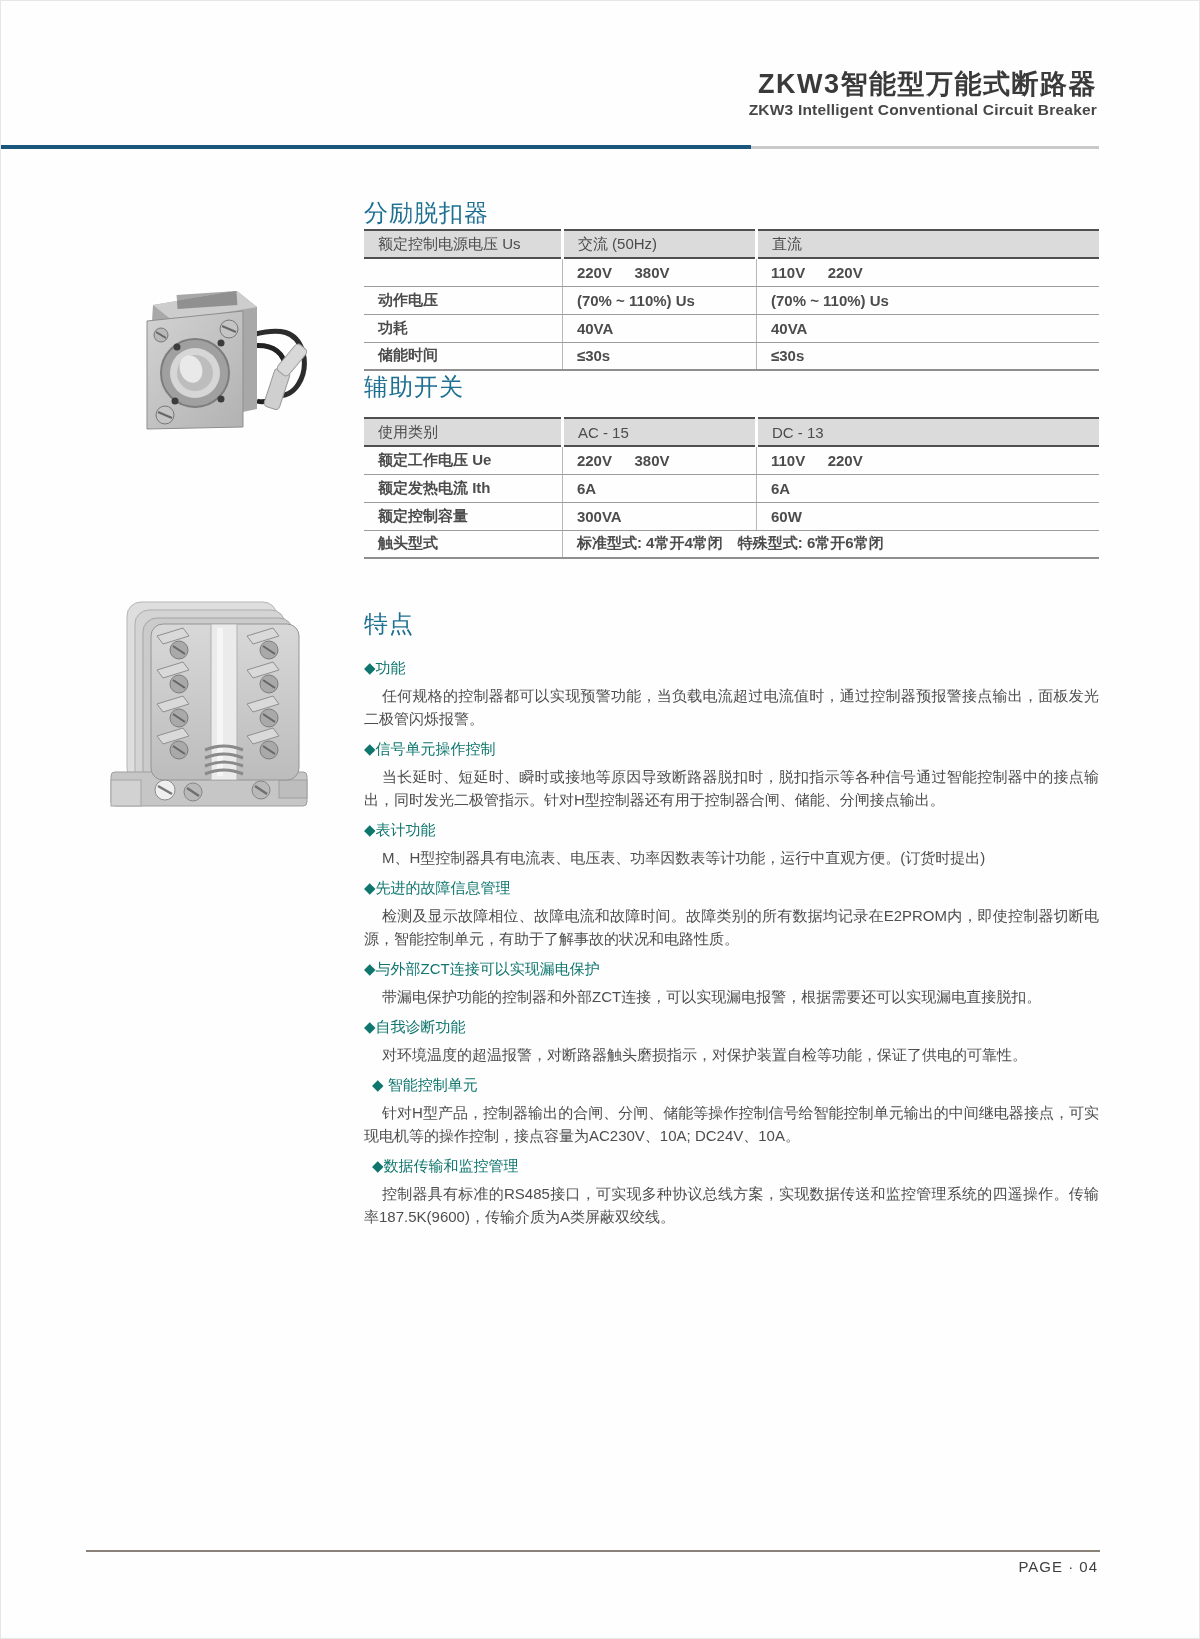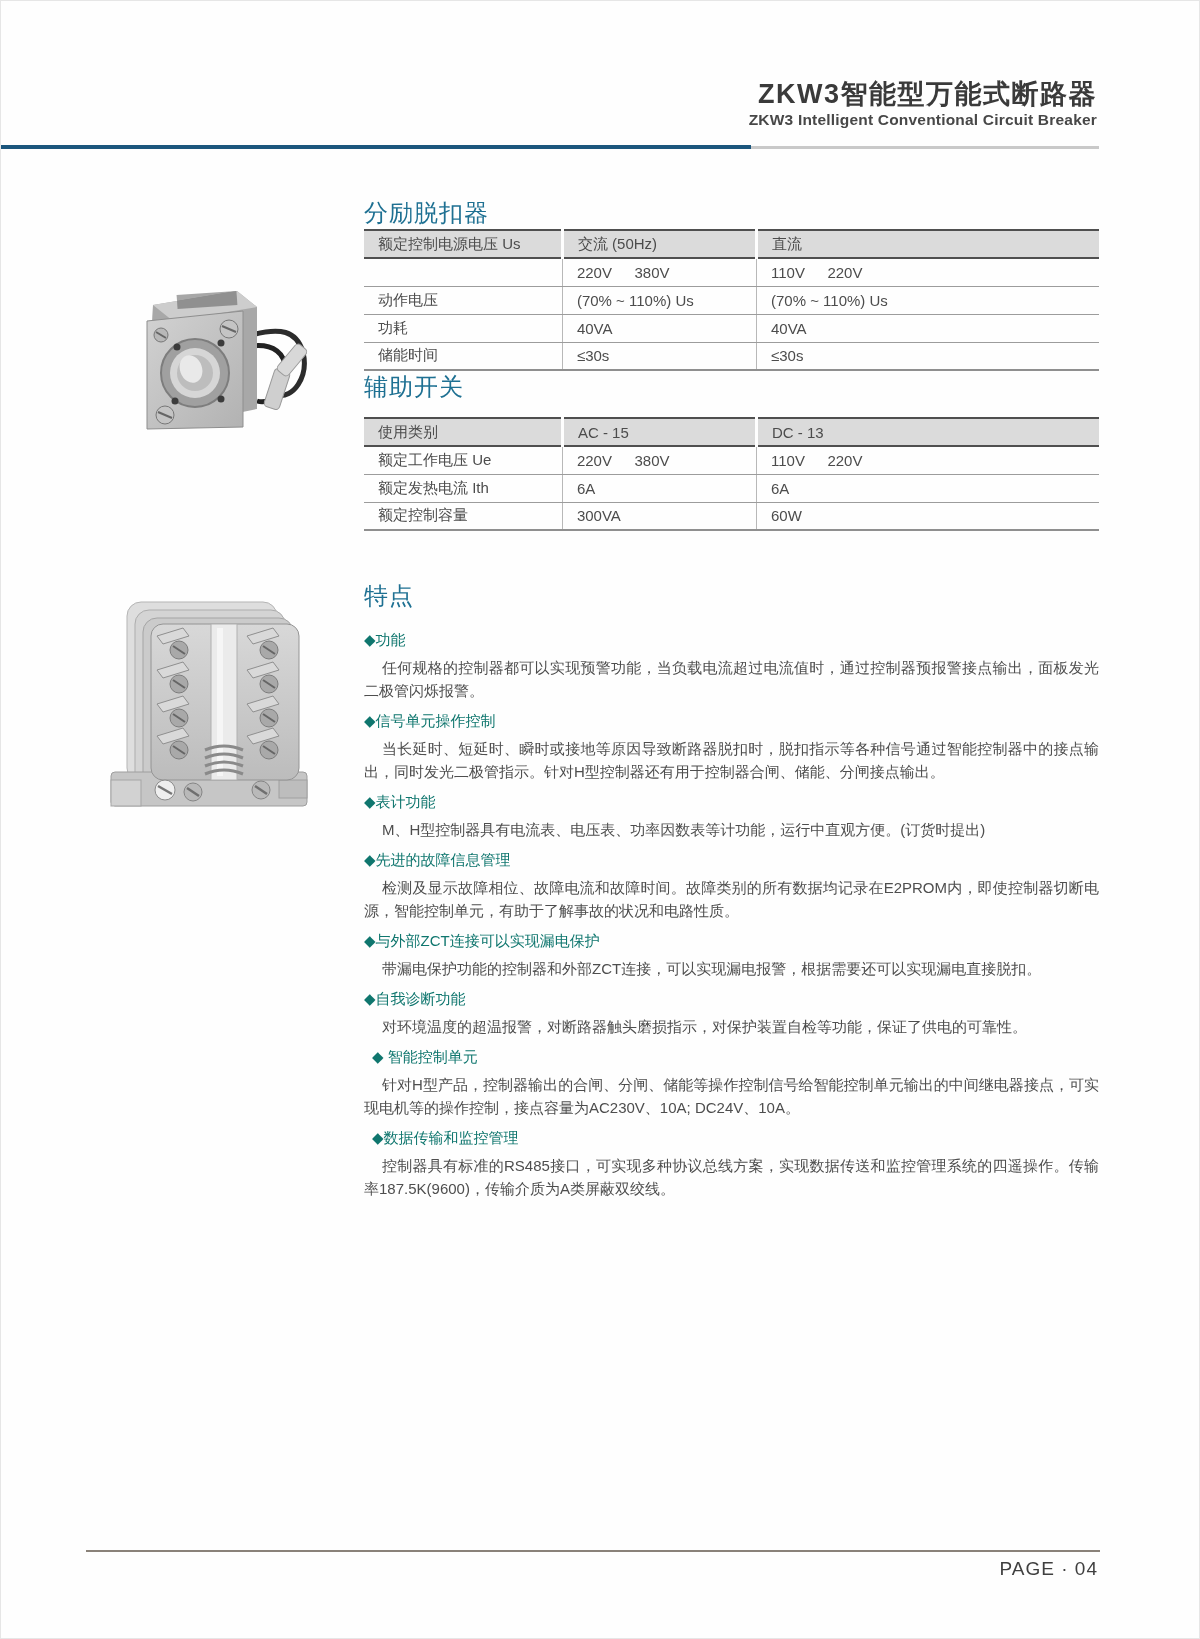--- a/index.html
+++ b/index.html
@@ -10,21 +10,21 @@
     height: 1639px;
     margin: 0 auto;
     background: #fefefe;
     border: 1px solid #e6e6e6;
     font-family: "Liberation Sans", "DejaVu Sans", sans-serif;
     color: #4a4a4a;
     overflow: hidden;
   }
 
   
-  .page-header { position: absolute; top: 78px; right: 102px; text-align: right; }
+  .page-header { position: absolute; top: 68px; right: 102px; text-align: right; }
   .title-zh { font-size: 27px; font-weight: bold; color: #3a3a3a; letter-spacing: 1.5px; line-height: 30px; }
   .title-en { font-size: 15.5px; font-weight: bold; color: #474747; letter-spacing: 0.2px; margin-top: 2px; }
 
   .header-divider { position: absolute; top: 144px; left: 0; width: 1098px; height: 4px; display: flex; }
   .header-divider .seg-blue { width: 750px; height: 4px; background: var(--divider-blue, #1b567d); }
   .header-divider .seg-gray { flex: 1; height: 3px; margin-top: 1px; background: var(--divider-gray, #c9c9c9); }
 
   
   .photo { position: absolute; }
   .photo-shunt { left: 116px; top: 276px; }
@@ -50,36 +50,36 @@
   .t-1 { }
   .t-2 { margin-top: 14px; }
   col.c1 { width: 27%; } col.c2 { width: 26.4%; } col.c3 { width: 46.6%; }
   thead th {
     background: var(--table-header-bg, #dbdbdb);
     font-weight: normal; text-align: left;
     height: 28px; padding: 0 4px 0 14px;
     border-bottom: 2px solid #4f4f4f;
   }
   thead th + th { border-left: 3px solid #fefefe; }
-  tbody td { height: 28px; padding: 0 4px 0 14px; border-bottom: 1px solid #9c9c9c; white-space: pre; overflow: hidden; }
+  tbody td { height: 28px; padding: 0 4px 0 14px; border-bottom: 1px solid #9c9c9c; white-space: pre; overflow: hidden; font-weight: bold; }
   tbody td + td { border-left: 1px solid #b8b8b8; }
   tbody tr:last-child td { border-bottom: none; }
 
   
   .features { margin-top: 17px; }
   .feat-heading { font-size: 15px; color: #0f766e; line-height: 21px; margin-top: 8px; margin-bottom: 6px; }
   .feat-heading.indented { padding-left: 8px; }
   .feat-body {
     font-size: 15px; color: #4e4e4e; line-height: 23px;
     text-align: justify; text-indent: 1.2em; margin: 0;
   }
 
   
   .footer-line { position: absolute; top: 1549px; left: 85px; width: 1014px; border-top: 2px solid #8a8279; }
-  .footer-page { position: absolute; top: 1557px; right: 101px; font-size: 19px; color: #3f3f3f; letter-spacing: 1px; }
+  .footer-page { position: absolute; top: 1557px; right: 101px; font-size: 15px; color: #3f3f3f; letter-spacing: 1px; }
 
   svg { display: block; }
 </style>
 </head>
 <body style="--accent: #1e7092; --divider-blue: #1b567d; --divider-gray: #c9c9c9; --table-header-bg: #dbdbdb;">
 
 <div class="page-header">
   <div class="title-zh">ZKW3智能型万能式断路器</div>
   <div class="title-en">ZKW3 Intelligent Conventional Circuit Breaker</div>
 </div>
@@ -268,20 +268,24 @@
         </tr>
         <tr>
           <td>额定发热电流 Ith</td>
           <td>6A</td>
           <td>6A</td>
         </tr>
         <tr>
           <td>额定控制容量</td>
           <td>300VA</td>
           <td>60W</td>
+        </tr>
+        <tr>
+          <td>触头型式</td>
+          <td colspan="2">标准型式: 4常开4常闭 特殊型式: 6常开6常闭</td>
         </tr>
       </tbody>
   </table>
 
   <h2 class="section-title st-3">特点</h2>
   <div class="features">
       <div class="feat-heading">◆功能</div>
       <p class="feat-body">任何规格的控制器都可以实现预警功能，当负载电流超过电流值时，通过控制器预报警接点输出，面板发光二极管闪烁报警。</p>
       <div class="feat-heading">◆信号单元操作控制</div>
       <p class="feat-body">当长延时、短延时、瞬时或接地等原因导致断路器脱扣时，脱扣指示等各种信号通过智能控制器中的接点输出，同时发光二极管指示。针对H型控制器还有用于控制器合闸、储能、分闸接点输出。</p>

